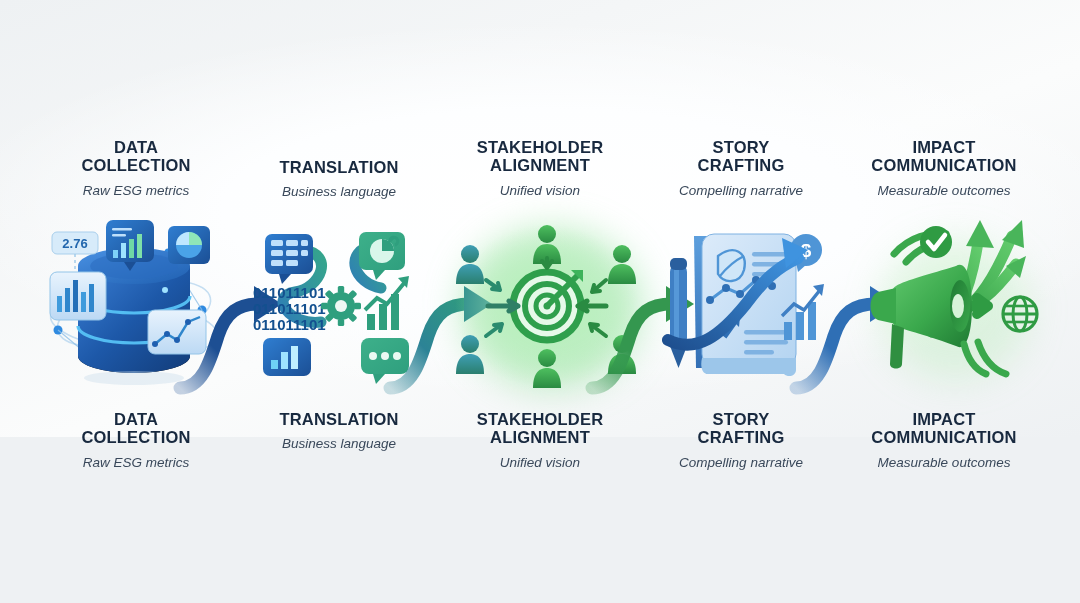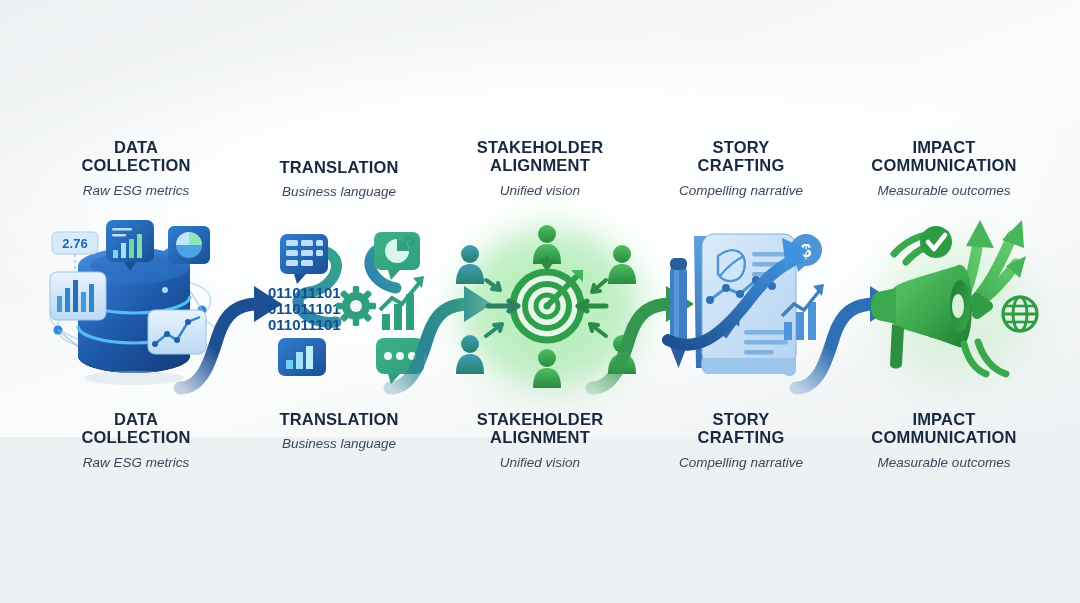--- a/index.html
+++ b/index.html
@@ -191,21 +191,21 @@
         <stop offset="0" stop-color="#1d4f93" stop-opacity=".25"></stop>
         <stop offset=".45" stop-color="#1d4f93"></stop>
             <stop offset="1" stop-color="#1d4f93"></stop>
       </linearGradient>
         </defs>
       <path d="M4 126 C 26 126 34 100 42 74 C 50 50 62 42 84 42" fill="none" stroke="url(#ar1)" stroke-width="13" stroke-linecap="round"></path>
       <path d="M78 24 L106 42 L78 60 Z" fill="#1d4f93"></path>
     </svg>
   </div>
 
-  <div class="icon-slot" style="left:264px;top:218px;width:190px;height:180px;">
+  <div class="icon-slot" style="left:249px;top:218px;width:190px;height:180px;">
     <svg width="190" height="180" viewBox="0 0 190 180">
       <defs>
         <linearGradient id="tb" x1="0" y1="0" x2="1" y2="1">
           <stop offset="0" stop-color="#2f7ed1"></stop>
             <stop offset="1" stop-color="#1b4f95"></stop>
         </linearGradient>
         <linearGradient id="tg" x1="0" y1="0" x2="1" y2="1">
           <stop offset="0" stop-color="#3db08a"></stop>
             <stop offset="1" stop-color="#2f9f7e"></stop>
         </linearGradient>

